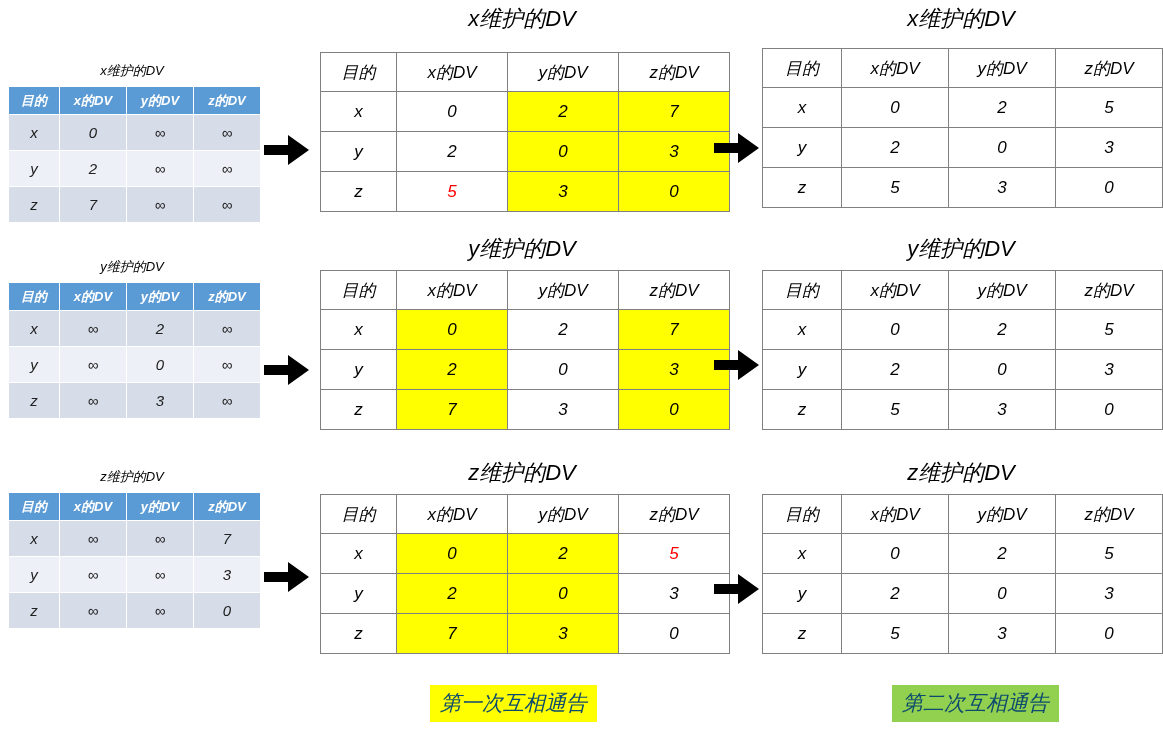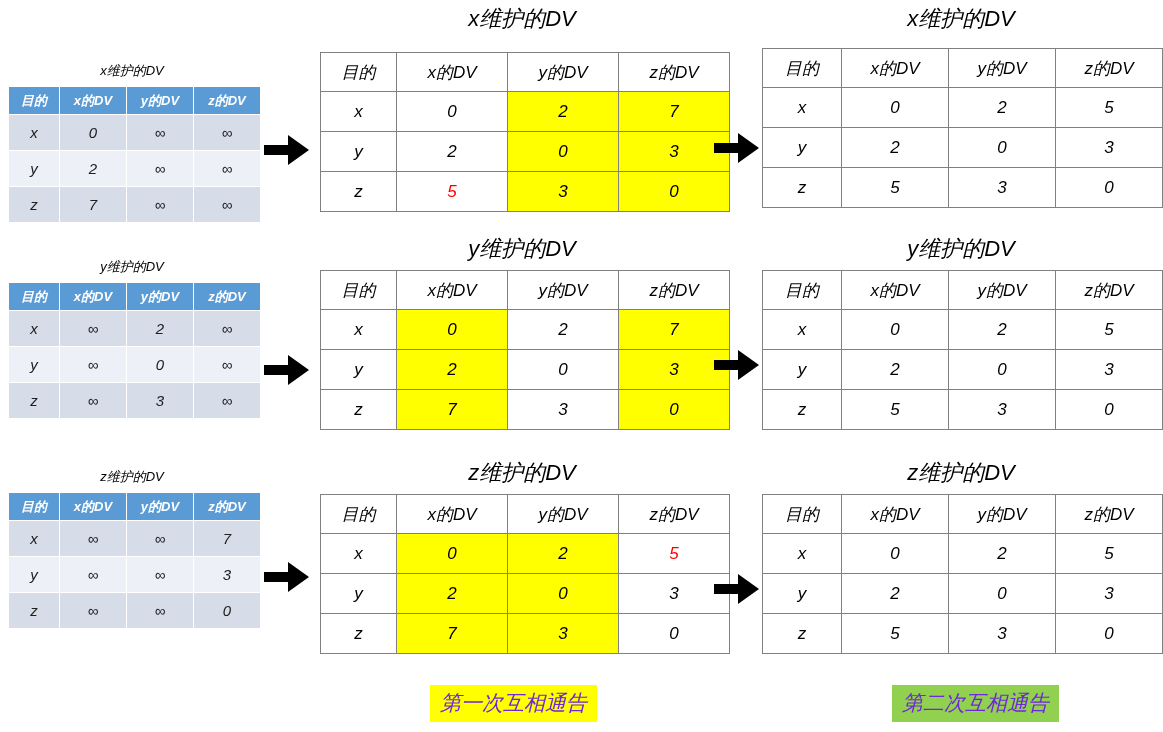--- a/index.html
+++ b/index.html
@@ -99,21 +99,21 @@
 
   
   .arrow { width: 46px; height: 34px; }
 
   
   .legend-chip {
     font-size: 21px;
     padding: 4px 10px 5px 10px;
     white-space: nowrap;
     display: inline-block;
-    color: #6d28d9;
+    color: #0c4a6e;
   }
   .legend-yellow { background: #FFFF00; }
   .legend-green  { background: #92D050; }
 </style>
 </head>
 <body>
 
 <div class="abs" style="left:8px; top:62px;">
   <div class="title-small">x维护的DV</div>
 </div>

